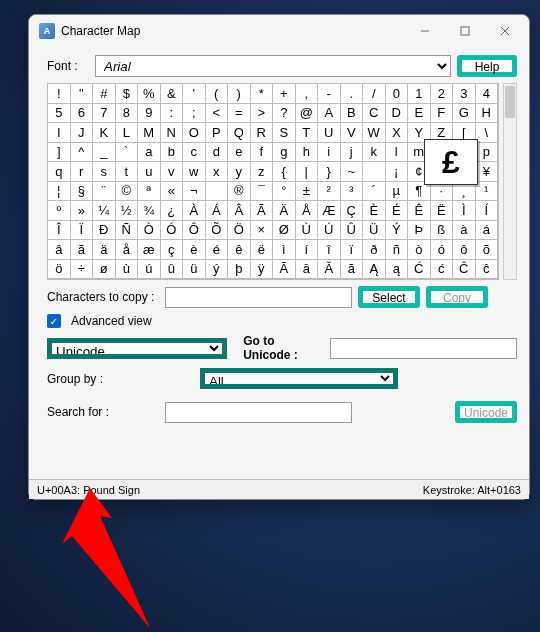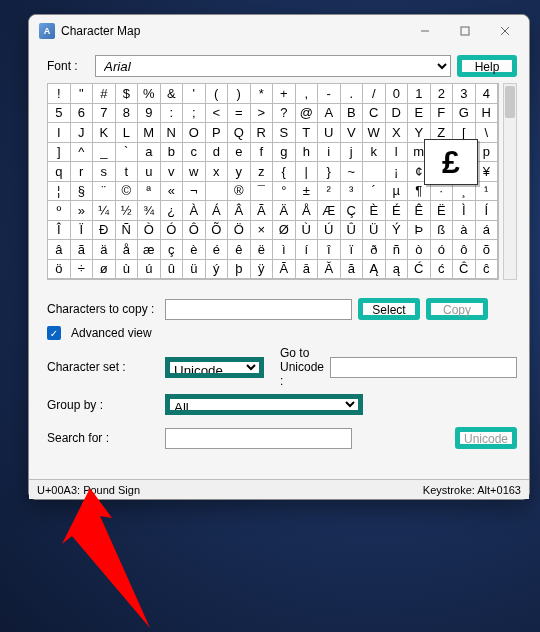--- a/index.html
+++ b/index.html
@@ -301,44 +301,43 @@
           <div class="cell">ć</div>
           <div class="cell">Ĉ</div>
           <div class="cell">ĉ</div>
           <div class="zoom-pop">£</div>
         </div>
       <div class="scrollbar">
         <div class="thumb"></div>
       </div>
     </div>
 
-    <div class="row" style="margin-top:12px;">
+    <div class="row" style="margin-top:0;">
       <label style="min-width:112px;">Characters to copy :</label>
       <input type="text" class="field" style="flex: 0 0 168px;" value="">
       <button class="wbtn" style="min-width:62px;">Select</button>
       <button class="wbtn" disabled="" style="min-width:62px;">Copy</button>
     </div>
 
     <div class="row">
       <span class="chk">✓</span>
       <span>Advanced view</span>
     </div>
 
     <div class="row">
-      <label style="min-width:112px;">Character set :</label>
       <select class="sel" style="width:198px;">
         <option>Unicode</option>
       </select>
-      <span style="margin-left:10px;">Go to Unicode :</span>
+      <span style="margin-left:10px;font-weight:bold;">Go to Unicode :</span>
       <input type="text" class="field" style="flex: 0 0 36px;" value="">
     </div>
 
     <div class="row">
       <label style="min-width:112px;">Group by :</label>
-      <select class="sel" style="width:198px;">
+      <select class="sel" style="width:198px;margin-left:35px;">
         <option>All</option>
       </select>
     </div>
 
     <div class="row" style="margin-top:6px;">
       <label style="min-width:112px;">Search for :</label>
       <input type="text" class="field" style="flex: 0 0 168px;" value="">
       <span style="flex:1"></span>
       <button class="wbtn" disabled="" style="min-width:62px;">Unicode</button>
     </div>

